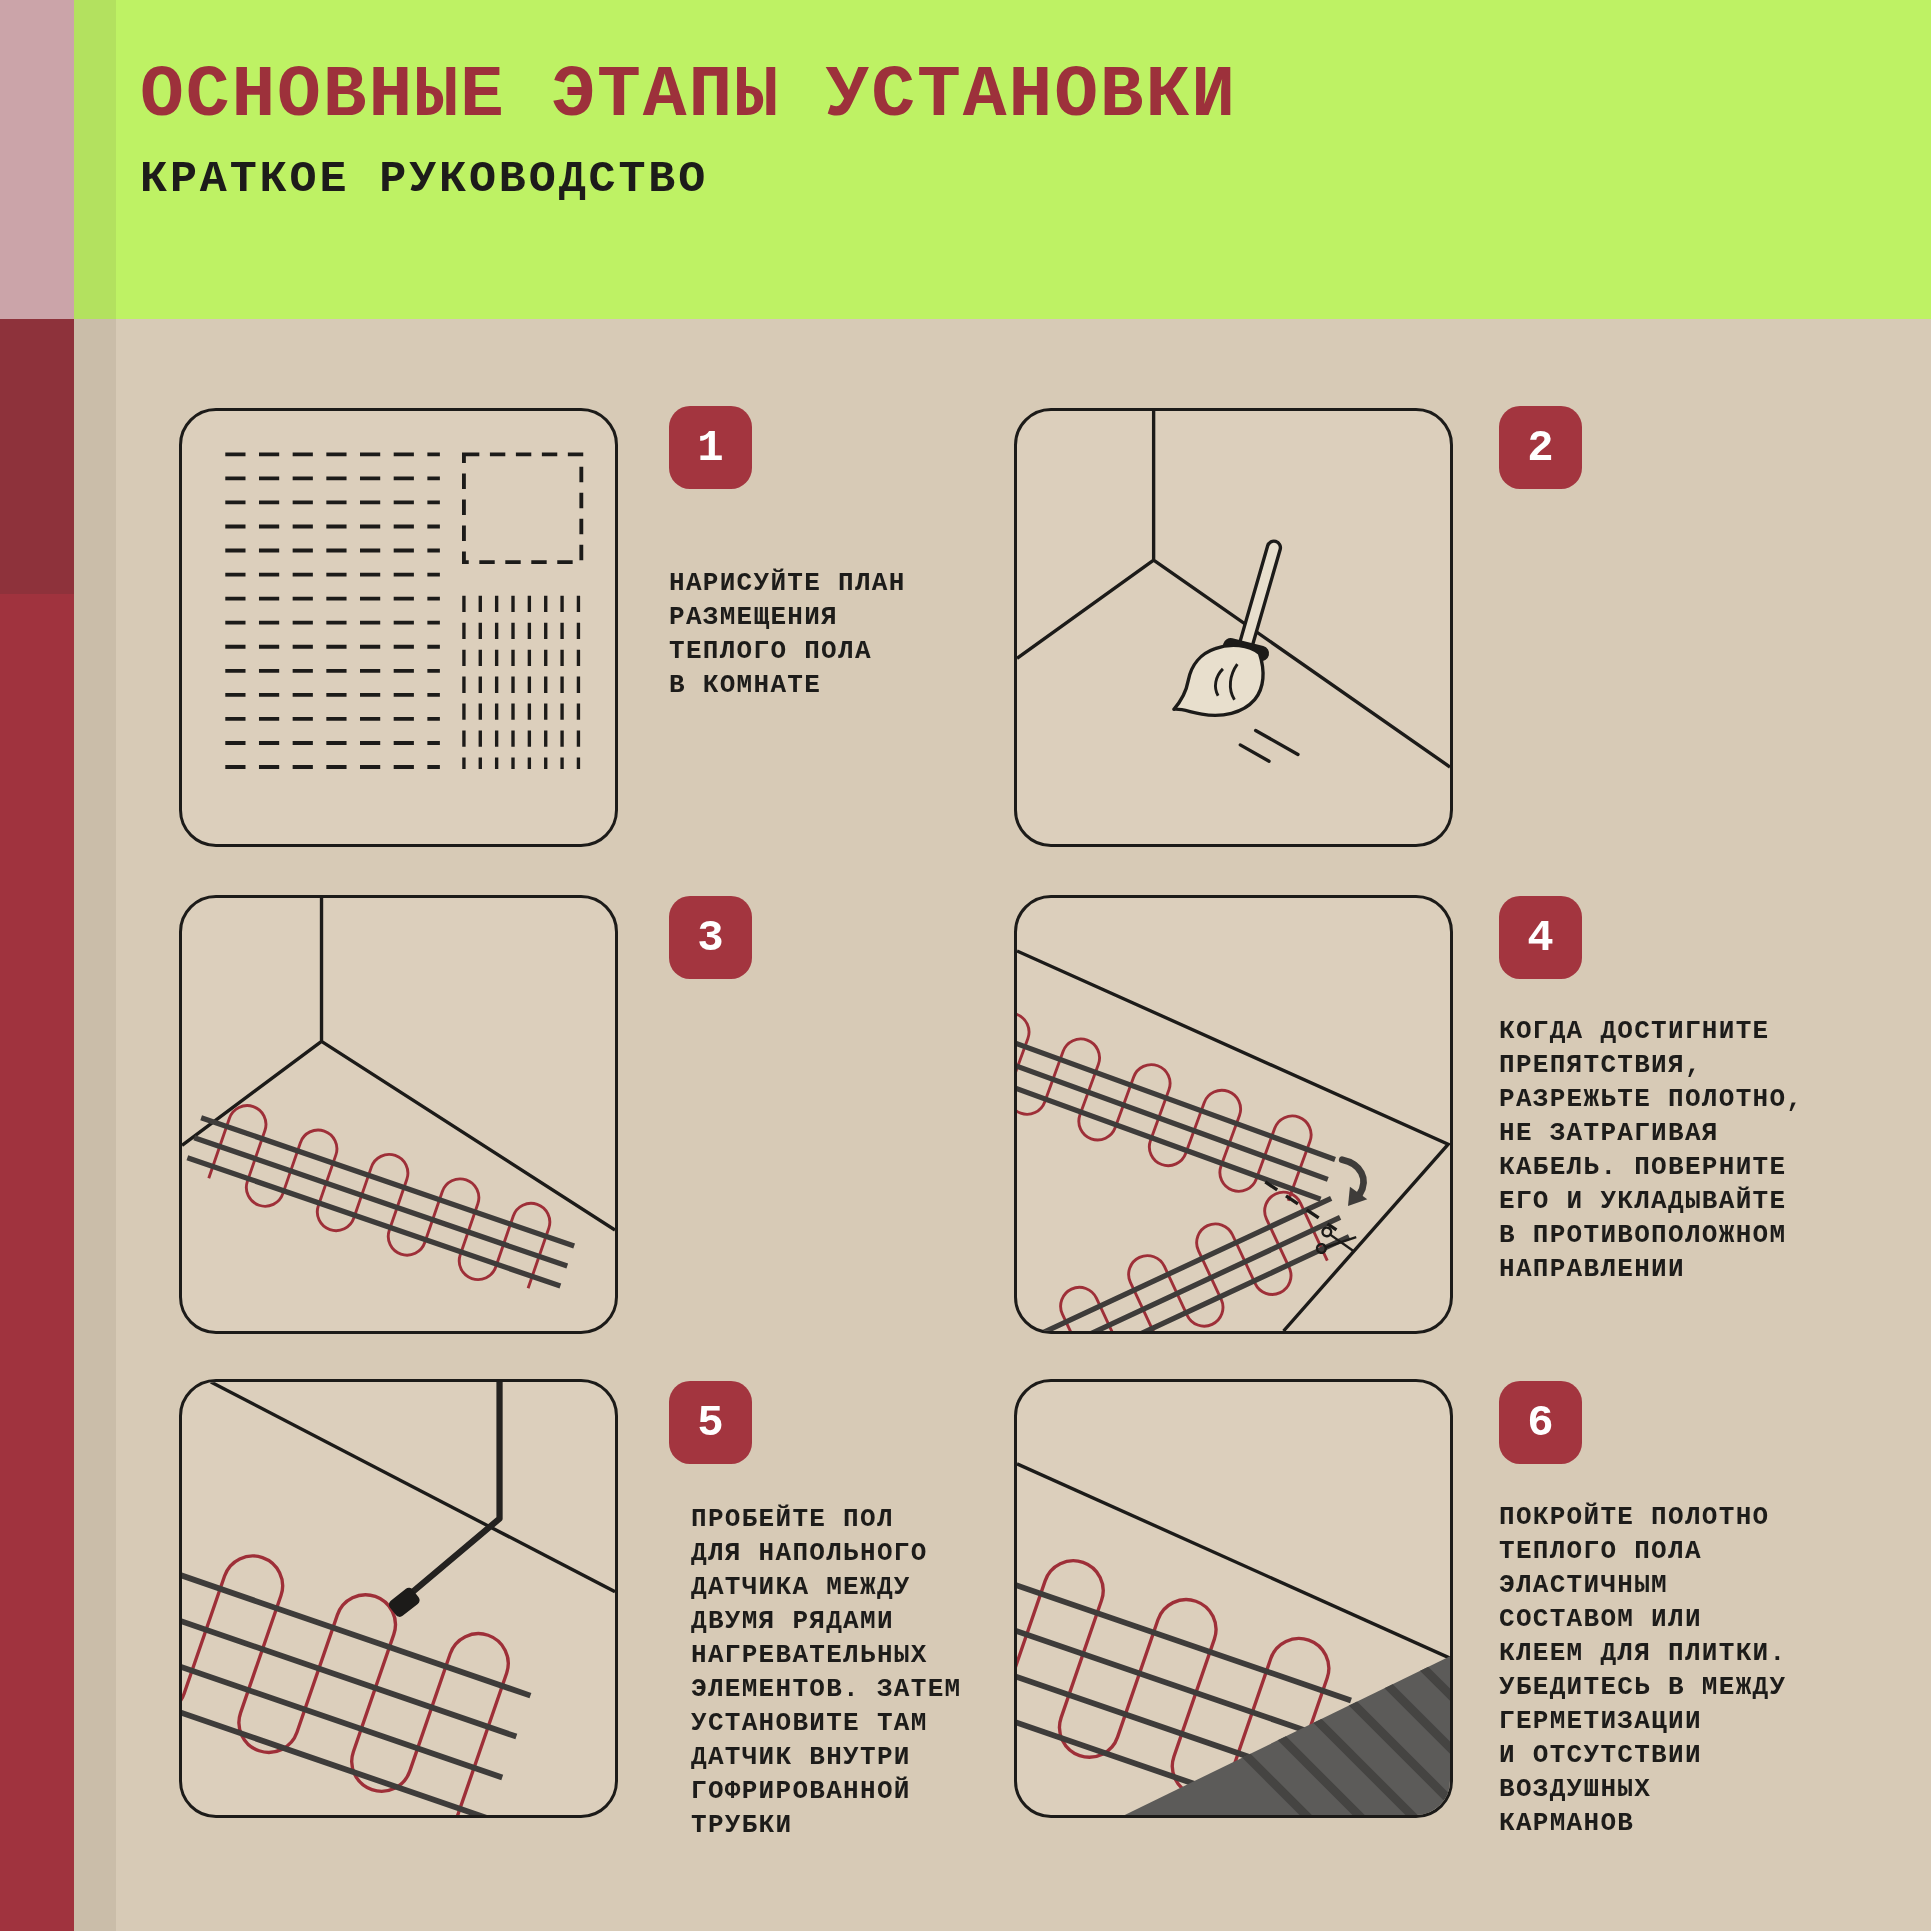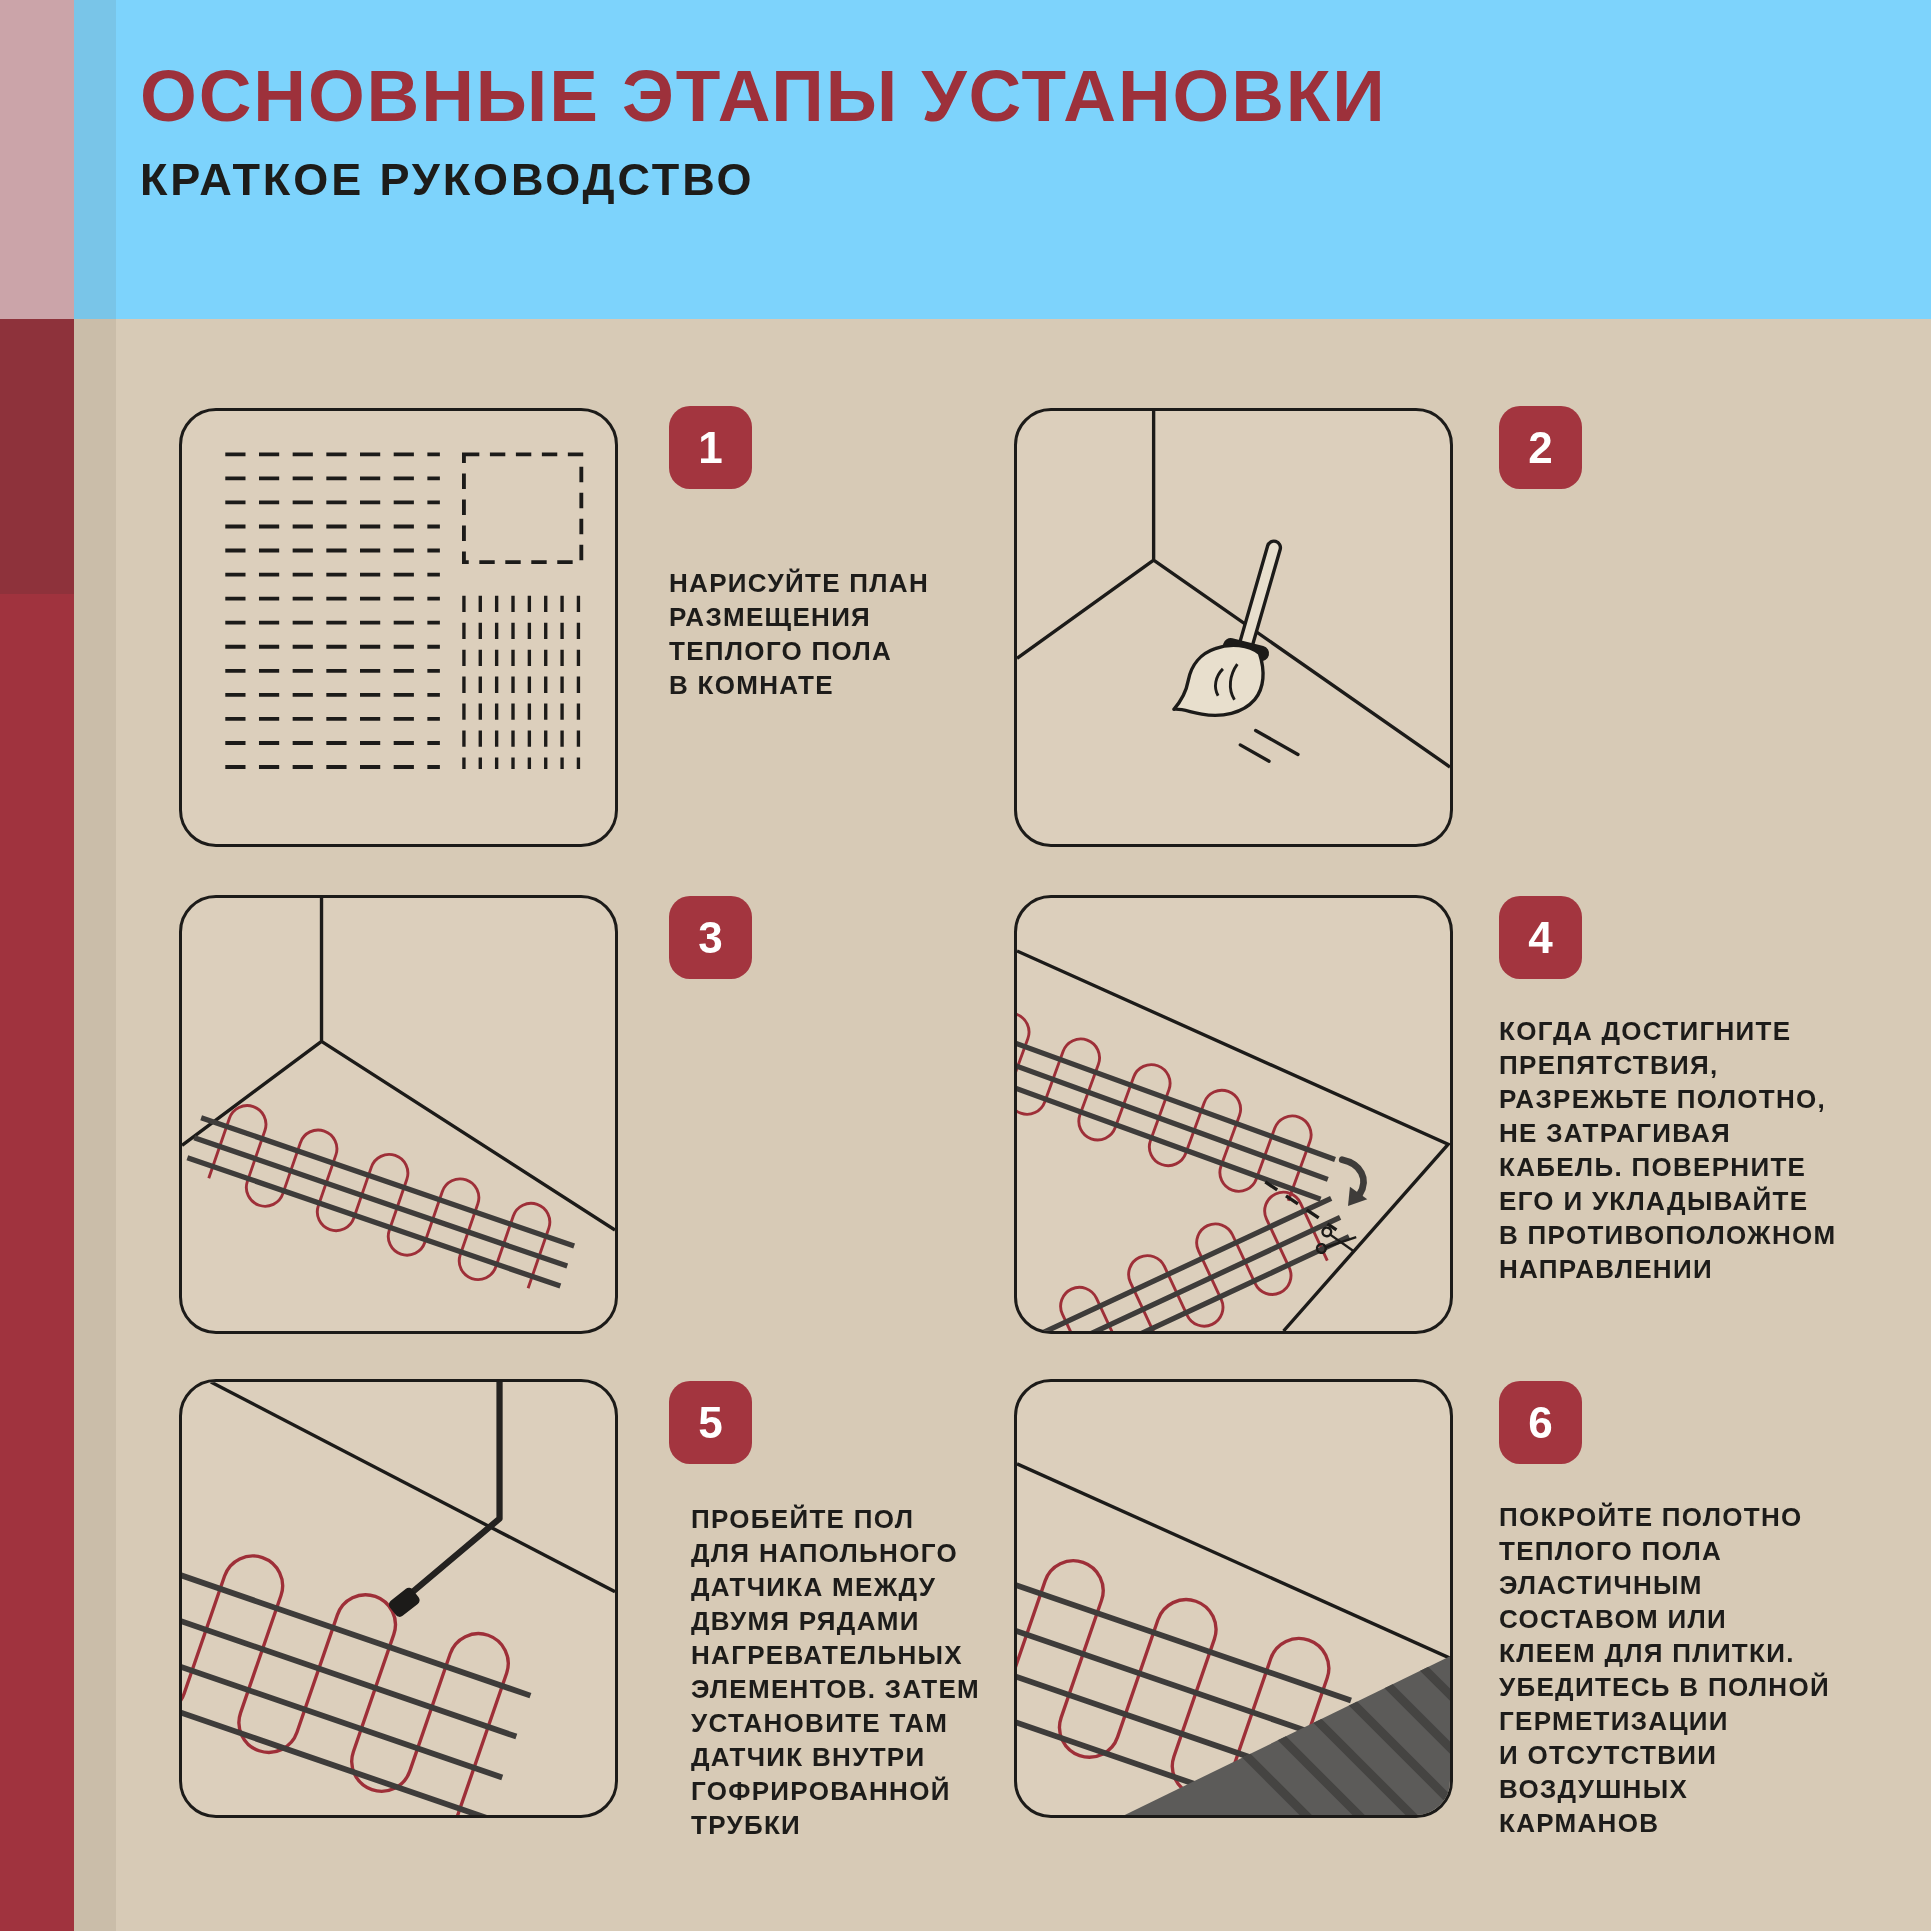--- a/index.html
+++ b/index.html
@@ -1,18 +1,18 @@
 <!DOCTYPE html>
 <html><head>
 <meta charset="utf-8">
 <style>
   html,body{margin:0;padding:0;background:#f0ebe4;}
   #page{
     position:relative;width:1931px;height:1931px;overflow:hidden;
-    background:#7dd3fc;font-family:Liberation Sans, sans-serif;
+    background:#bef264;font-family:Liberation Mono, monospace;
   }
   .beige-panel{position:absolute;left:0;top:319px;width:1931px;height:1612px;background:#d7cab6;}
   .shade-strip{position:absolute;left:74px;top:0;width:42px;height:1931px;background:rgba(88,74,56,0.10);}
   .bar{position:absolute;left:0;width:74px;}
   .bar-pink{top:0;height:319px;background:#cba4a9;}
   .bar-darkred{top:319px;height:275px;background:#8e323b;}
   .bar-red{top:594px;height:1337px;background:#a0333e;}
 
   .page-title{
     position:absolute;left:140px;top:54px;
@@ -243,20 +243,20 @@
     </svg>
   </div>
   <div class="badge" id="badge-6">
     <span>6</span>
   </div>
   <div class="step-text" id="text-6">ПОКРОЙТЕ ПОЛОТНО
 ТЕПЛОГО ПОЛА
 ЭЛАСТИЧНЫМ
 СОСТАВОМ ИЛИ
 КЛЕЕМ ДЛЯ ПЛИТКИ.
-УБЕДИТЕСЬ В ПОЛНОЙ
+УБЕДИТЕСЬ В МЕЖДУ
 ГЕРМЕТИЗАЦИИ
 И ОТСУТСТВИИ
 ВОЗДУШНЫХ
 КАРМАНОВ</div>
 
 </div>
 
 
 </body></html>

